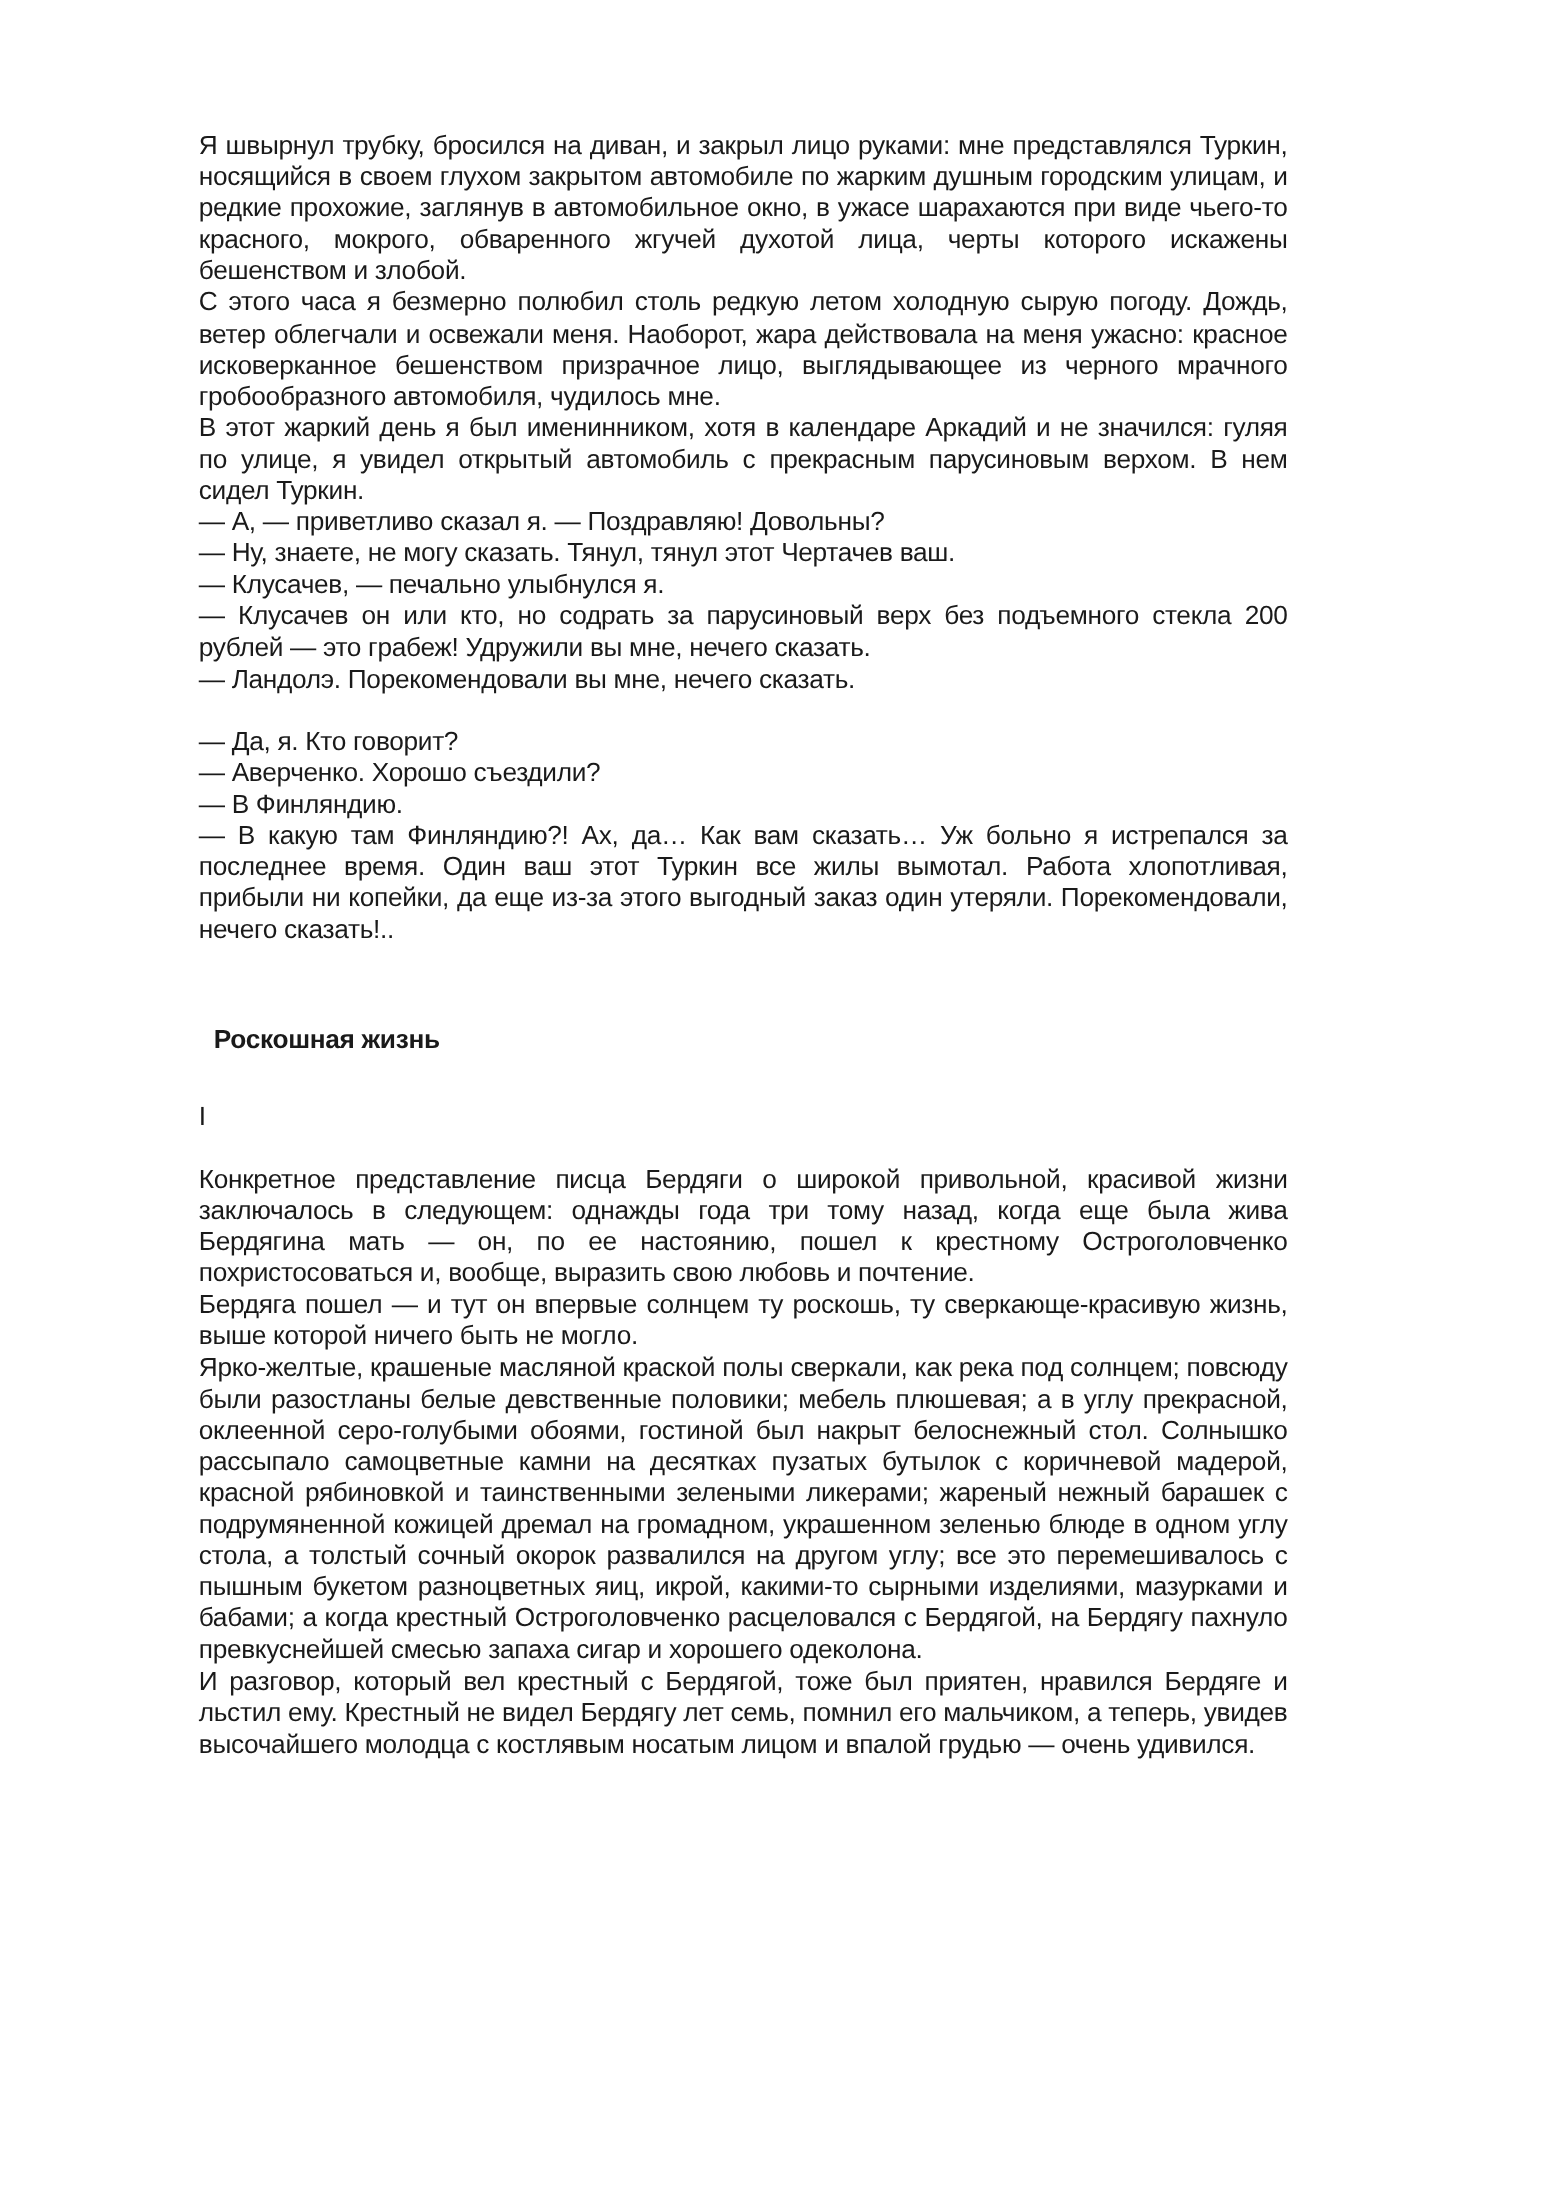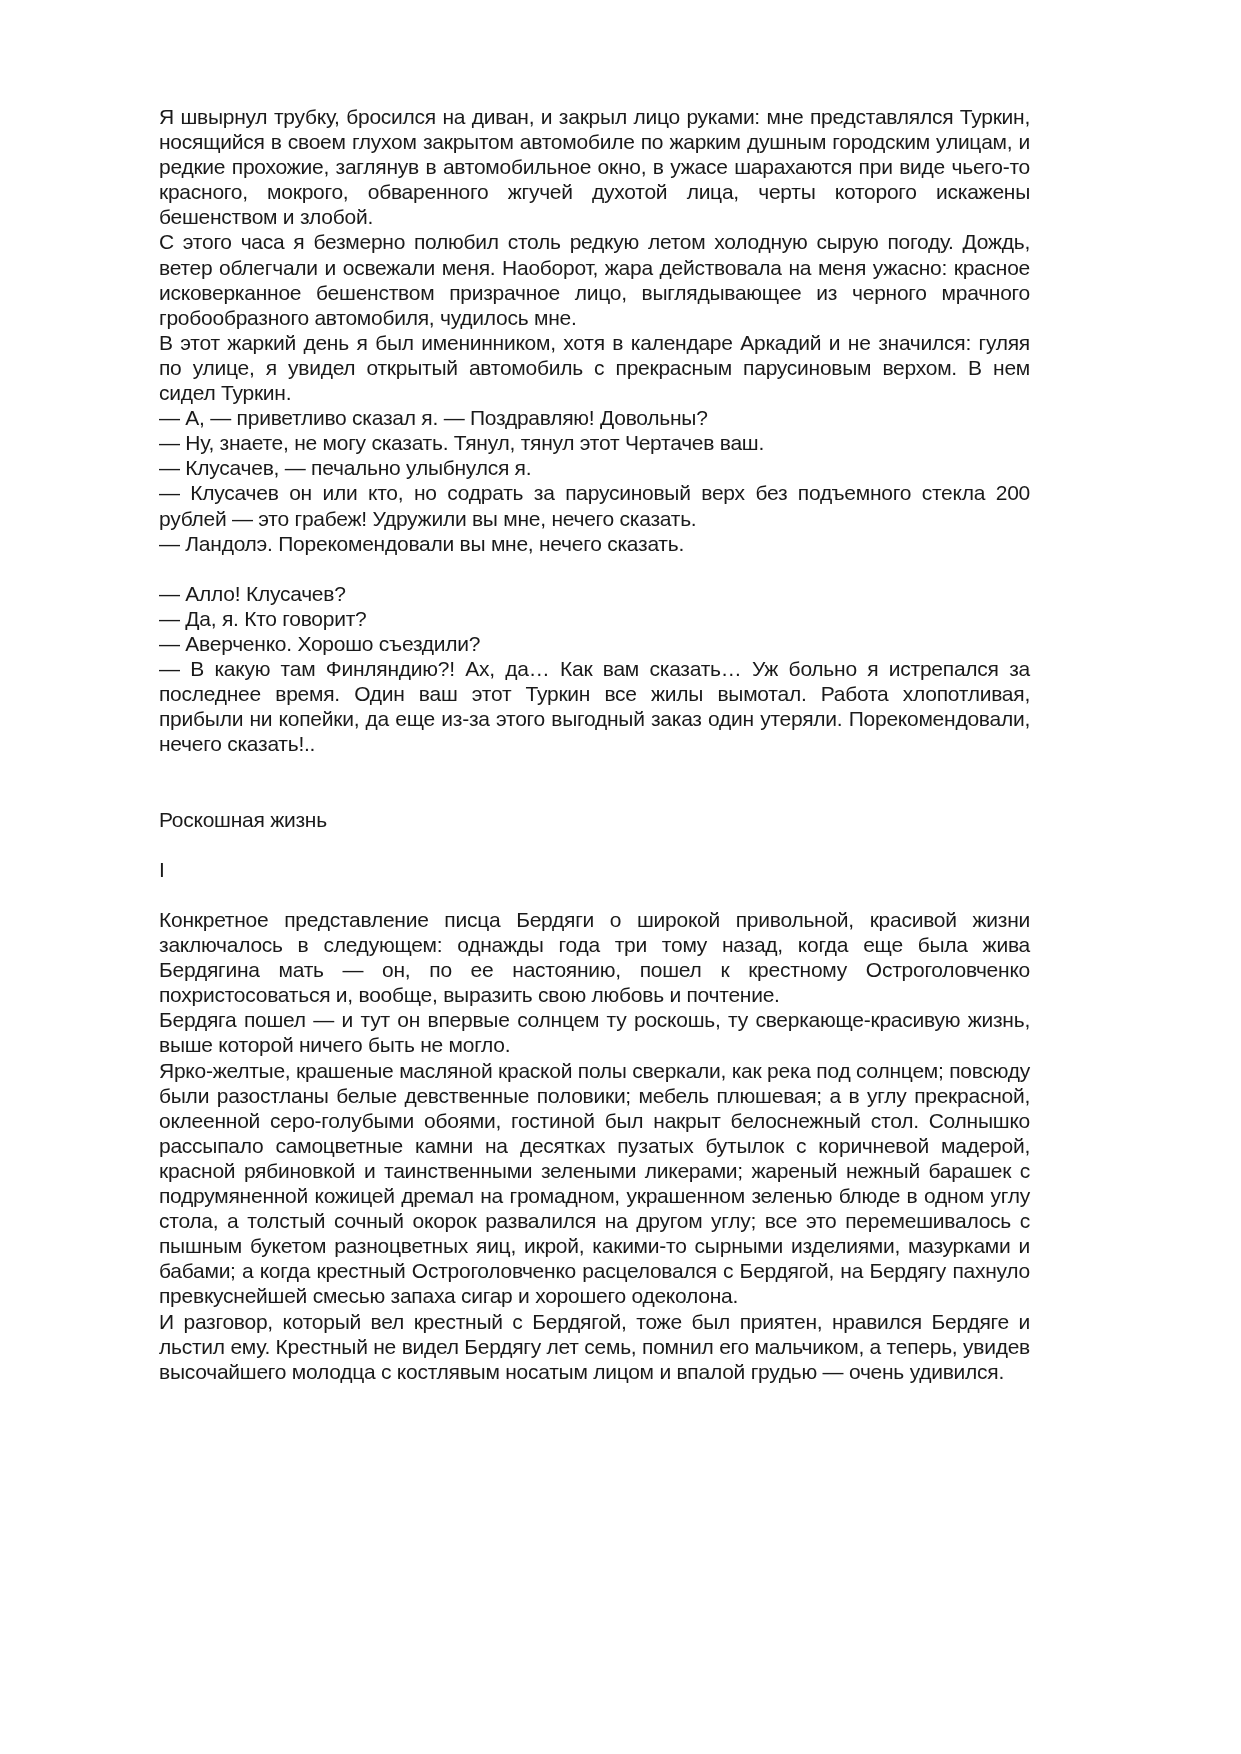--- a/index.html
+++ b/index.html
@@ -16,22 +16,22 @@
       letter-spacing: -0.25px;
     }
     .p {
       margin: 0;
       text-align: justify;
       text-align-last: left;
     }
     .gap { height: 25.1px; }
     .gap2 { height: 50.2px; }
     .heading {
-      font-weight: normal;
-      margin: 0;
+      font-weight: bold;
+      margin: 12px;
     }
   </style>
 </head>
 <body>
 
 <div class="page">
 
   <div>
     <p class="p">Я швырнул трубку, бросился на диван, и закрыл лицо руками: мне представлялся Туркин, носящийся в своем глухом закрытом автомобиле по жарким душным городским улицам, и редкие прохожие, заглянув в автомобильное окно, в ужасе шарахаются при виде чьего-то красного, мокрого, обваренного жгучей духотой лица, черты которого искажены бешенством и злобой.</p>
     <p class="p">С этого часа я безмерно полюбил столь редкую летом холодную сырую погоду. Дождь, ветер облегчали и освежали меня. Наоборот, жара действовала на меня ужасно: красное исковерканное бешенством призрачное лицо, выглядывающее из черного мрачного гробообразного автомобиля, чудилось мне.</p>
@@ -39,23 +39,23 @@
     <p class="p">— А, — приветливо сказал я. — Поздравляю! Довольны?</p>
     <p class="p">— Ну, знаете, не могу сказать. Тянул, тянул этот Чертачев ваш.</p>
     <p class="p">— Клусачев, — печально улыбнулся я.</p>
     <p class="p">— Клусачев он или кто, но содрать за парусиновый верх без подъемного стекла 200 рублей — это грабеж! Удружили вы мне, нечего сказать.</p>
     <p class="p">— Ландолэ. Порекомендовали вы мне, нечего сказать.</p>
   </div>
 
   <div class="gap"></div>
 
   <div>
-    <p class="p">— Алло! Клусачев?</p>
     <p class="p">— Да, я. Кто говорит?</p>
     <p class="p">— Аверченко. Хорошо съездили?</p>
+    <p class="p">— В Финляндию.</p>
     <p class="p">— В какую там Финляндию?! Ах, да… Как вам сказать… Уж больно я истрепался за последнее время. Один ваш этот Туркин все жилы вымотал. Работа хлопотливая, прибыли ни копейки, да еще из-за этого выгодный заказ один утеряли. Порекомендовали, нечего сказать!..</p>
   </div>
 
   <div class="gap2"></div>
 
   <div>
     <p class="heading">Роскошная жизнь</p>
     <div class="gap"></div>
     <p class="p">I</p>
     <div class="gap"></div>

